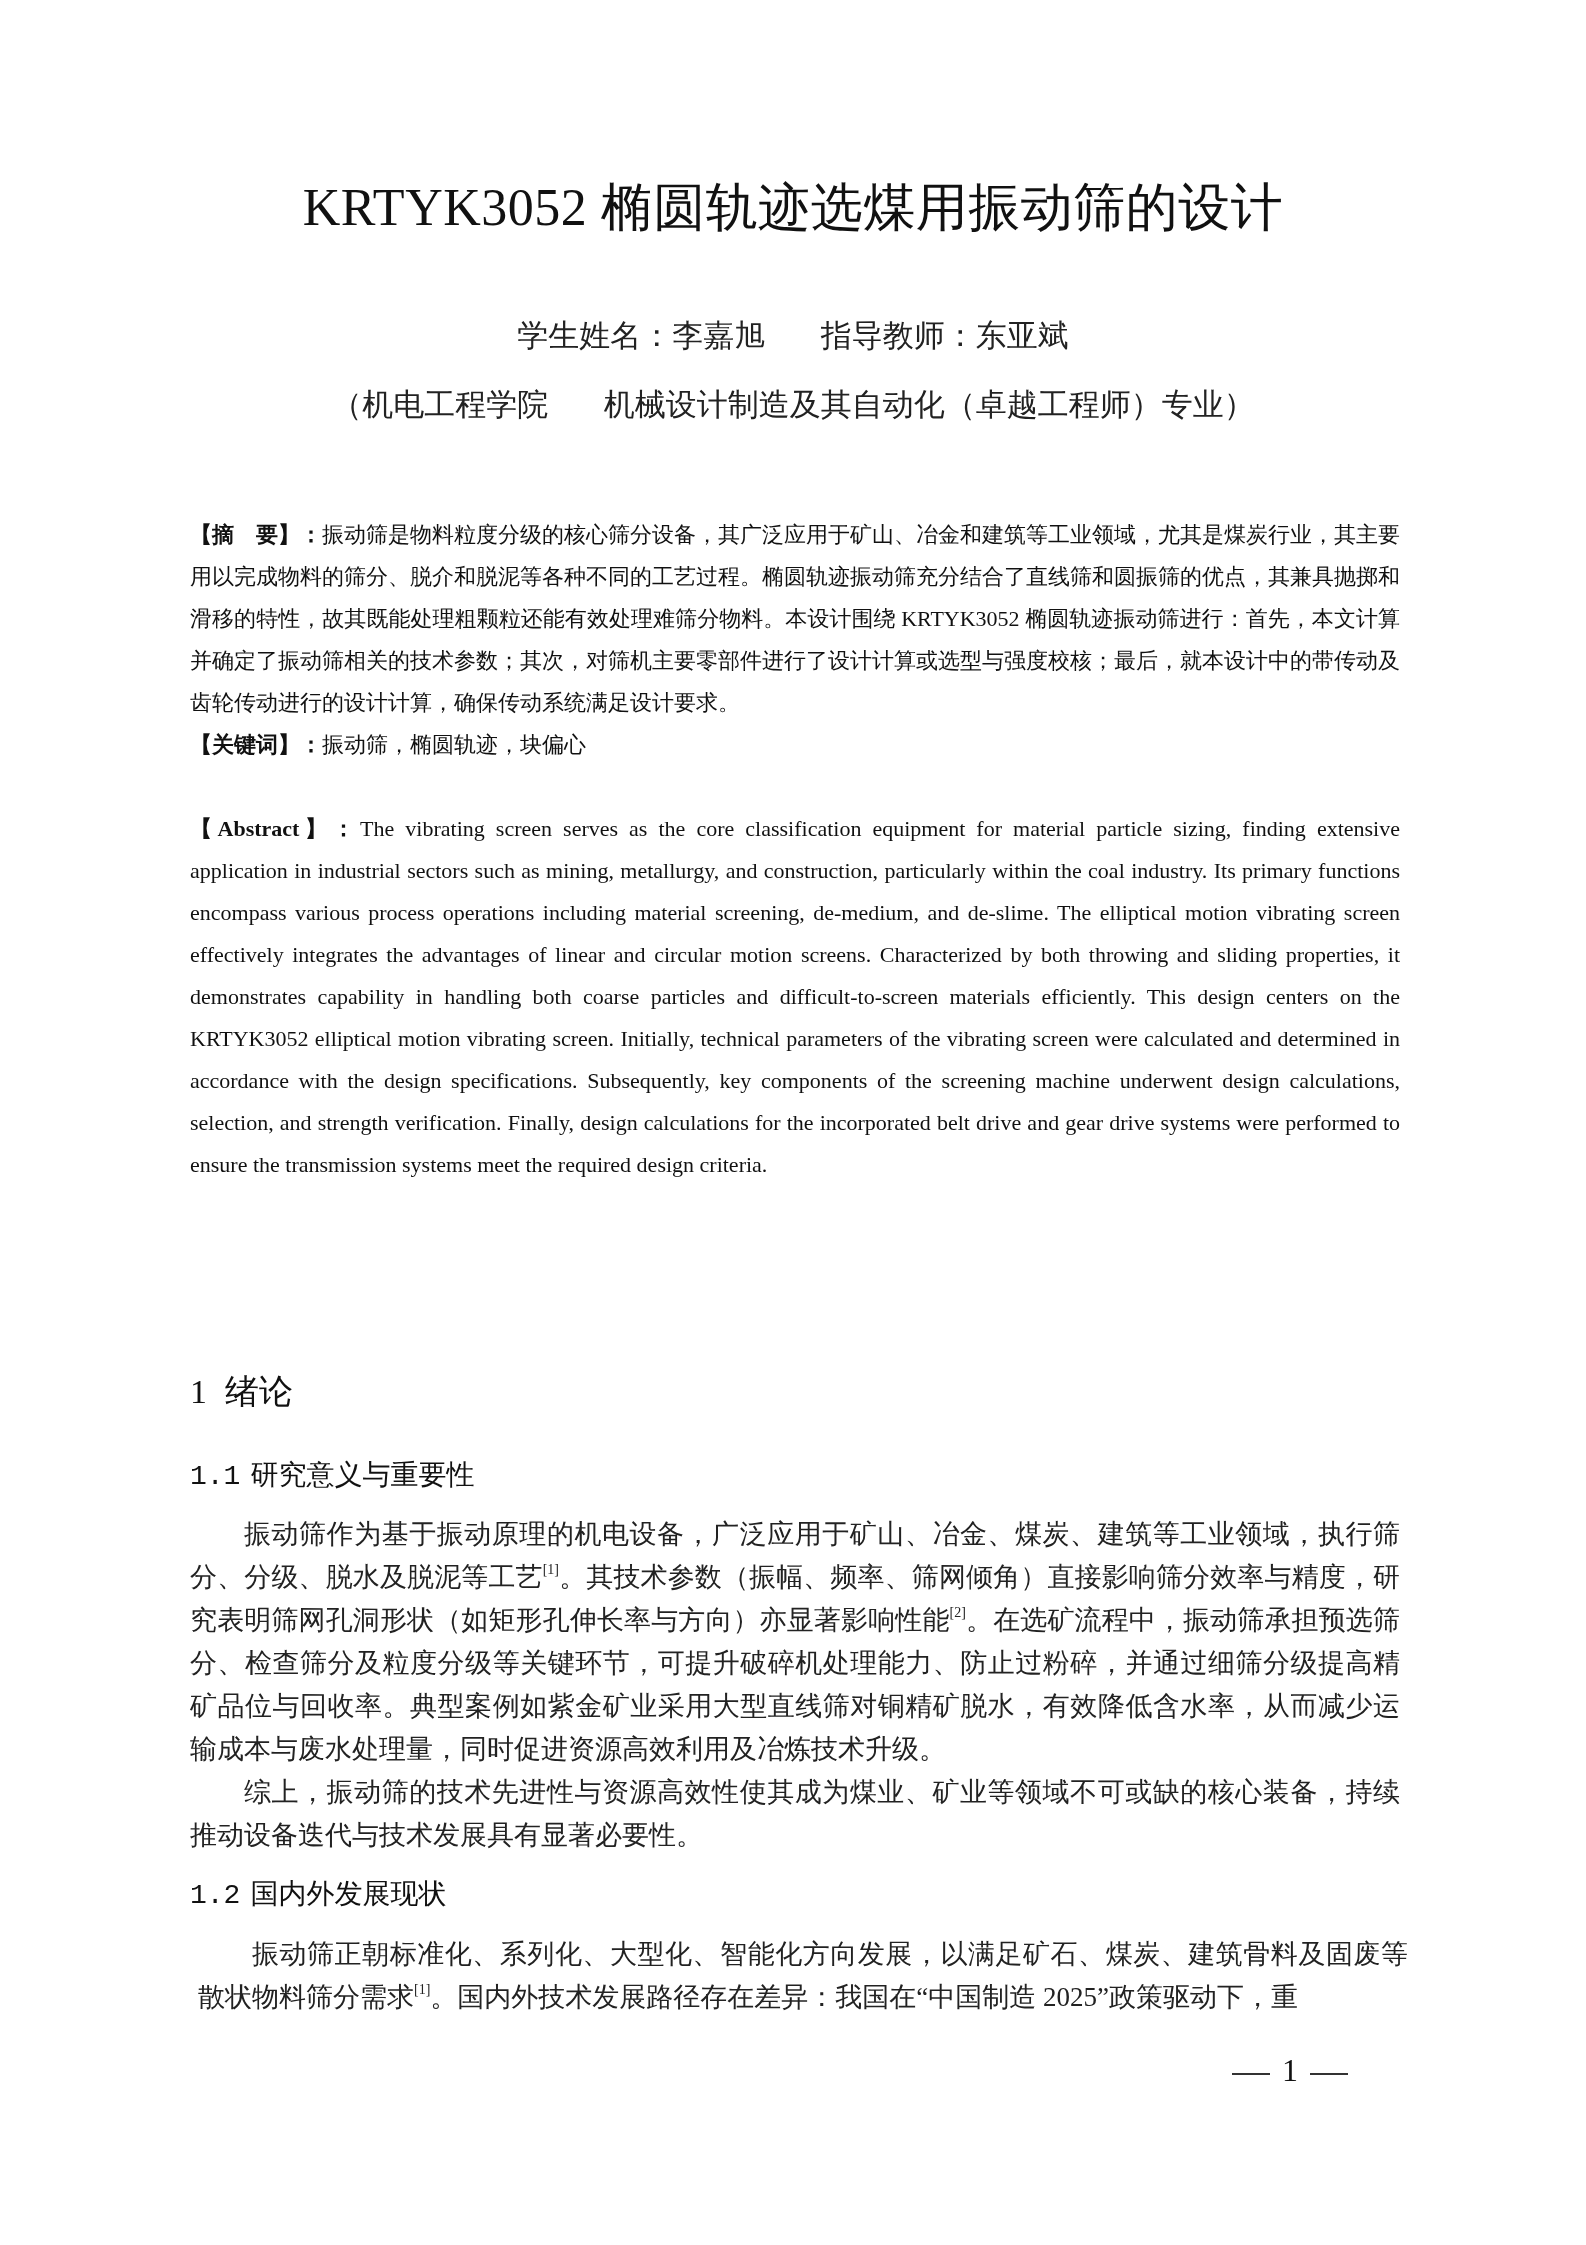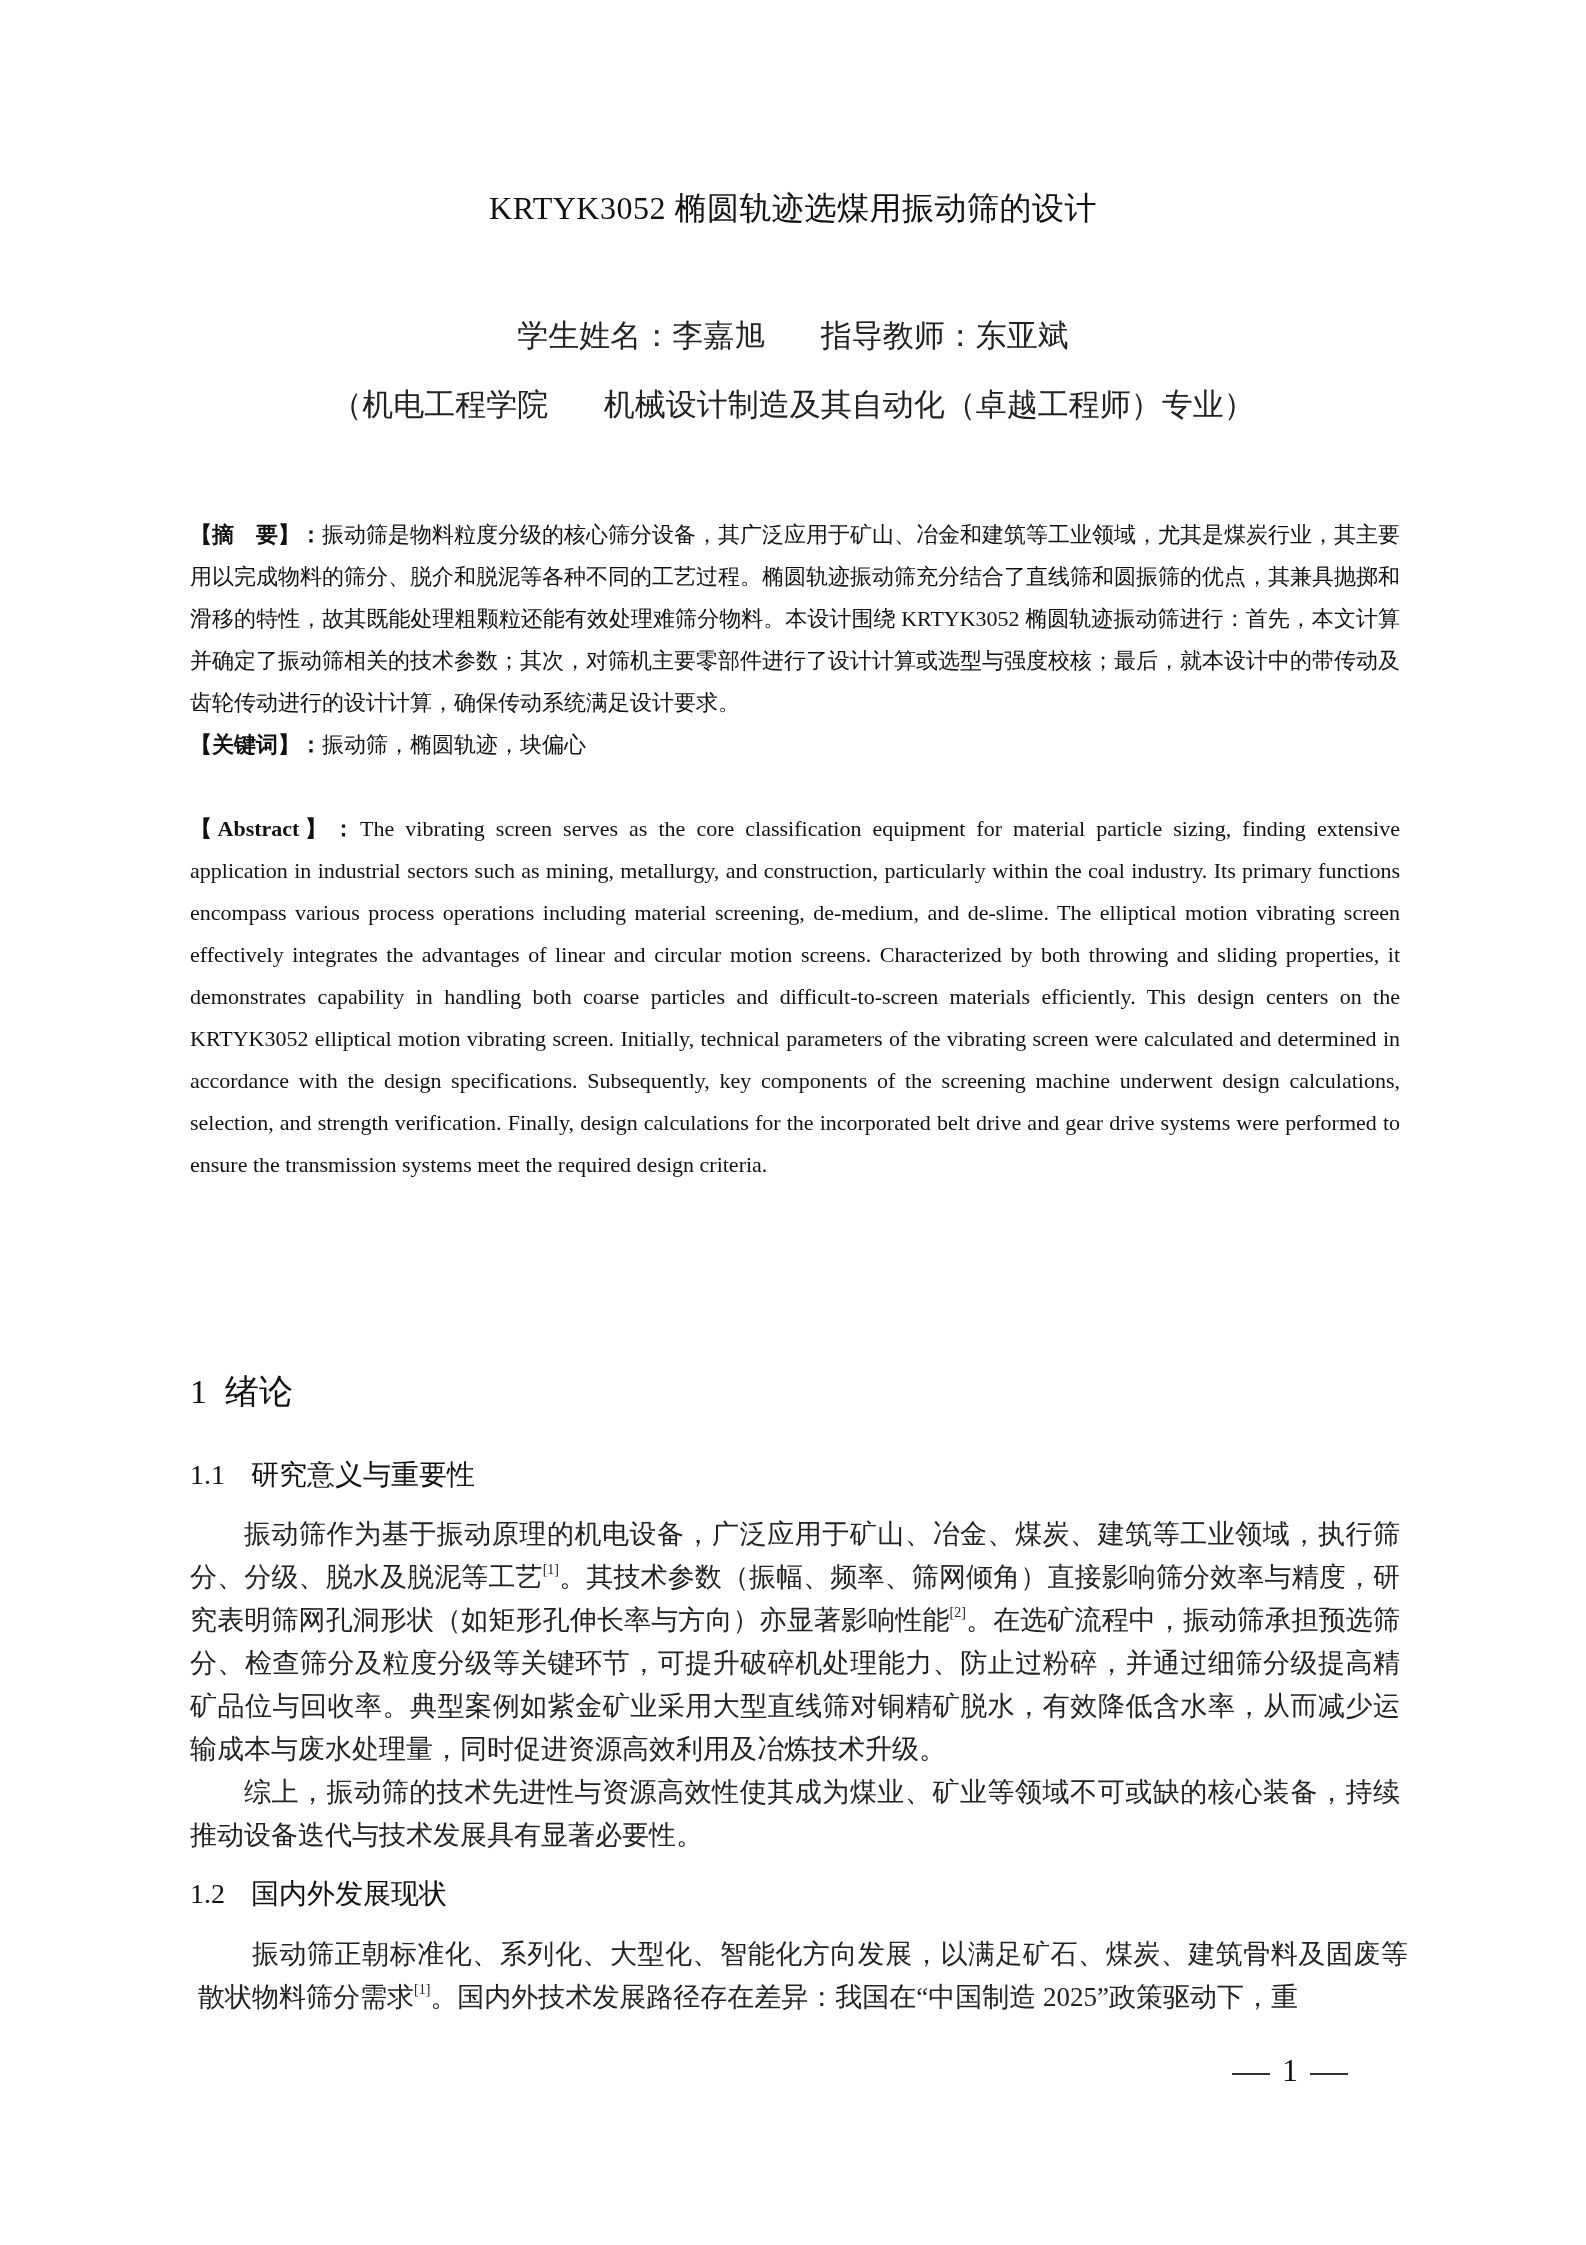--- a/index.html
+++ b/index.html
@@ -8,21 +8,21 @@
       height: 2245px;
       position: relative;
       overflow: hidden;
       color: #111111;
       font-family: "Liberation Serif", "DejaVu Serif", serif;
     }
     .page { position: absolute; left: 0; top: 0; width: 1586px; height: 2245px; }
 
     .title {
       position: absolute; left: 0; width: 1586px; top: 180px;
-      text-align: center; font-size: 32px; line-height: 56px;
+      text-align: center; font-size: 52px; line-height: 56px;
       letter-spacing: 0.5px; color: #111;
     }
     .authors {
       position: absolute; left: 0; width: 1586px; top: 316px;
       text-align: center; font-size: 31px; line-height: 40px; color: #222;
     }
     .authors .gap { display: inline-block; width: 40px; }
     .affil {
       position: absolute; left: 0; width: 1586px; top: 385px;
       text-align: center; font-size: 31px; line-height: 40px; color: #222;
@@ -43,21 +43,21 @@
     .h1 {
       position: absolute; left: 190px; top: 1370px;
       font-size: 34px; line-height: 44px; color: #111;
     }
     .h1 .num { margin-right: 18px; }
     .h2 {
       position: absolute; left: 190px; font-size: 28px; line-height: 38px; color: #111;
     }
     .h2-1 { top: 1456px; }
     .h2-2 { top: 1875px; }
-    .h2 .num { margin-right: 26px; }
+    .h2 .num { margin-right: 10px; font-family: Liberation Mono, monospace; }
 
     .body-text {
       position: absolute; left: 190px; width: 1210px;
       font-size: 27px; line-height: 43px; color: #222;
       text-align: justify;
     }
     .body-text p { margin: 0; text-indent: 54px; }
     .bt-1 { top: 1513px; }
     .bt-2 { top: 1933px; margin-left: 8px; }
     sup { font-size: 14px; vertical-align: 12px; line-height: 0; }

